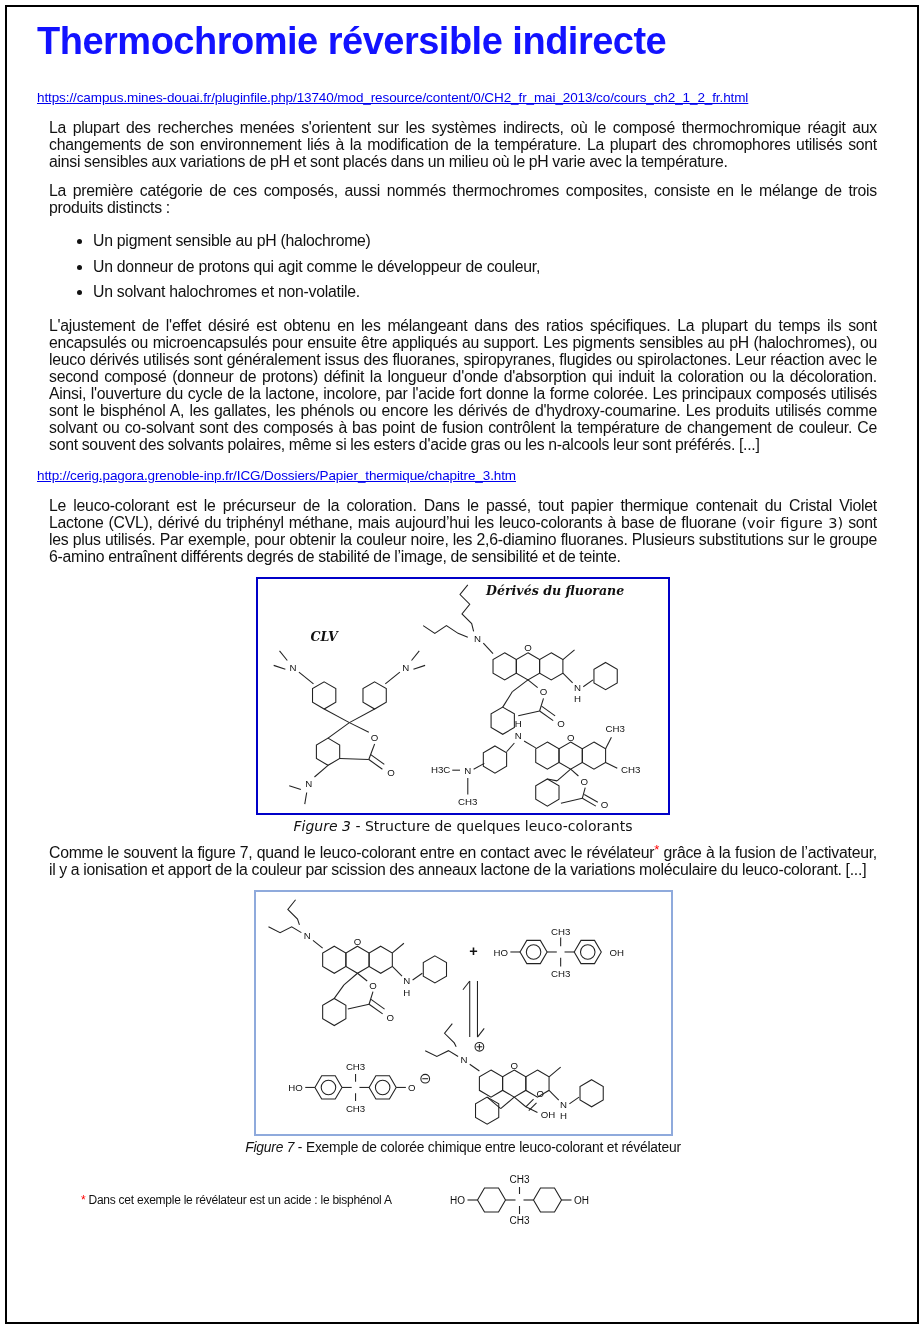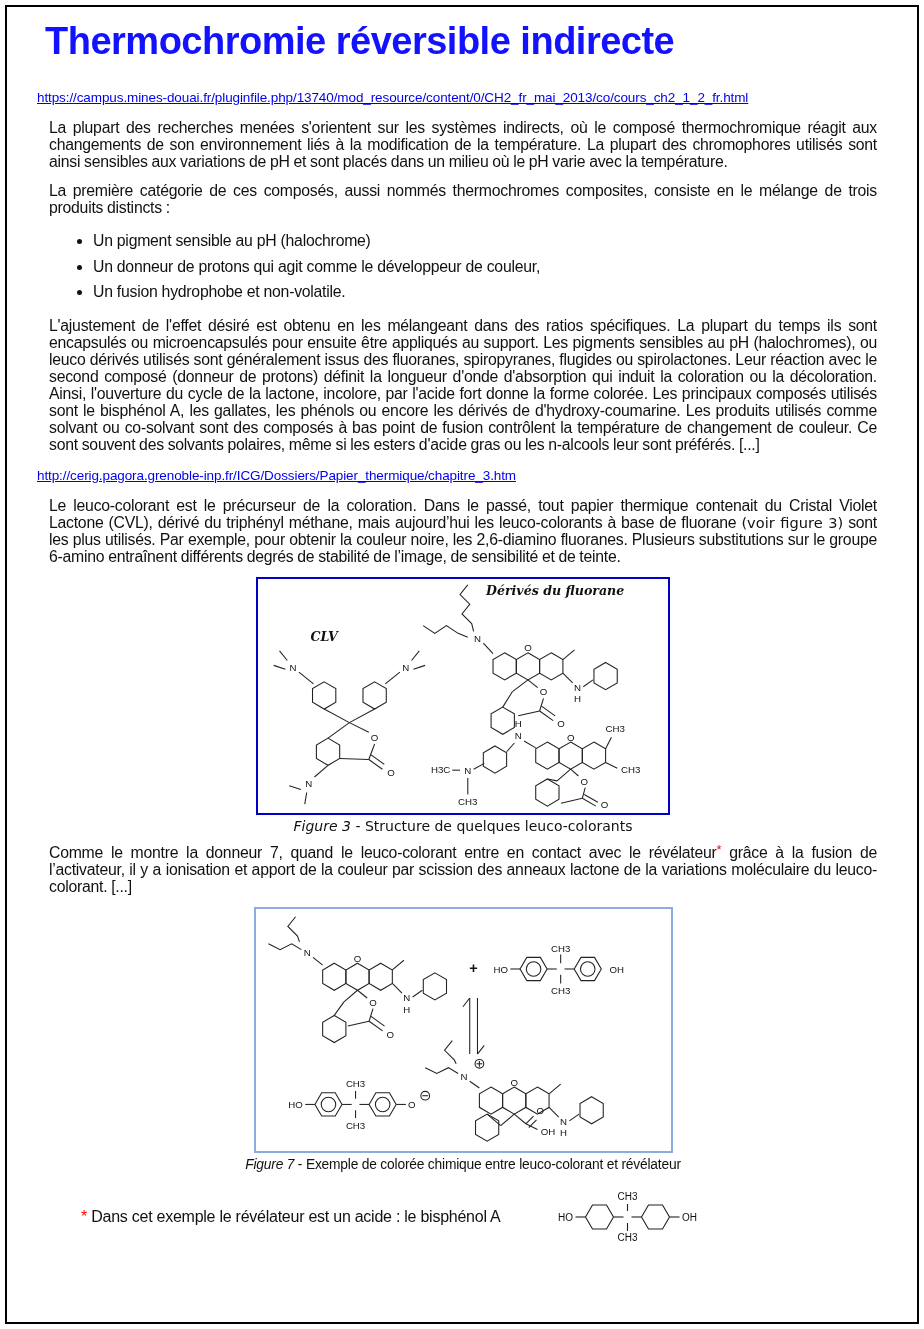--- a/index.html
+++ b/index.html
@@ -1,20 +1,20 @@
 <!DOCTYPE html>
 <html style="--title-blue: #1212ff; --link-blue: #0000ee; --accent-red: #ff0000; --fig3-border: #0000c8; --fig7-border: #8faadc; --page-border: #000000;"><head>
 <meta charset="utf-8">
 <style>
   html,body{margin:0;padding:0;background:#fff;}
   .page{position:relative;width:924px;height:1329px;background:#fff;overflow:hidden;
         font-family:"Liberation Sans",sans-serif;color:#111;}
   .frame{position:absolute;inset:5px;border:2px solid #000;overflow:hidden;}
   .content{padding:10px 28px 0 30px;}
-  h1.title{margin:2px 8px 10px;font-size:38px;line-height:44px;font-weight:bold;
+  h1.title{margin:2px 0 10px;font-size:38px;line-height:44px;font-weight:bold;
            color:var(--title-blue,#1212ff);letter-spacing:-0.5px;}
   a.doclink{display:inline-block;color:var(--link-blue,#0000ee);font-size:13.5px;
             text-decoration:underline;letter-spacing:-0.1px;}
   .link-row{line-height:19px;margin-top:24px;}
   .link-row.second{margin-top:4px;}
   h2.subhead{margin:3px 0 1px;font-size:16.5px;font-weight:bold;letter-spacing:-0.3px;}
   p.body{margin:12px;font-size:15.8px;line-height:17px;text-align:justify;
          letter-spacing:-0.25px;word-spacing:-0.3px;}
   ul.bullets{margin:0 0 0 56px;padding:0;}
   ul.bullets li{font-size:15.8px;line-height:25.5px;letter-spacing:-0.25px;}
@@ -23,21 +23,21 @@
   .star-sup{color:var(--accent-red,#ff0000);font-size:13px;vertical-align:4px;}
   .figbox{background:#fff;margin:2px auto 0;}
   .figbox.f3{width:410px;height:234px;border:2px solid var(--fig3-border,#0000c8);}
   .figbox.f7{width:415px;height:242px;border:2px solid var(--fig7-border,#8faadc);}
   .caption{text-align:center;margin:2px 0 0;line-height:19px;}
   .caption.c3{font-family:"DejaVu Sans",sans-serif;font-size:14px;}
   .caption.c7{font-size:13.8px;letter-spacing:-0.2px;}
   .caption .figlabel{font-style:italic;}
   .p5{margin-top:5px !important;}
   .footnote{display:flex;align-items:center;gap:26px;margin:14px 0 0 44px;}
-  .footnote .fn-text{font-size:16px;letter-spacing:-0.25px;}
+  .footnote .fn-text{font-size:12px;letter-spacing:-0.25px;}
   
   svg.chem{display:block;}
   svg.chem line, svg.chem polyline, svg.chem use, svg.chem circle{
       stroke:#222;stroke-width:1.1;fill:none;}
   svg.chem text{stroke:none;fill:#111;font-family:"Liberation Sans",sans-serif;
       font-size:10px;text-anchor:middle;}
   svg.chem text.sl{font-family:"DejaVu Serif",serif;font-style:italic;
       font-weight:bold;font-size:13px;}
   svg.chem text.plus{font-size:15px;font-weight:bold;}
 </style>
@@ -65,21 +65,21 @@
         <a href="#" class="doclink">https://campus.mines-douai.fr/pluginfile.php/13740/mod_resource/content/0/CH2_fr_mai_2013/co/cours_ch2_1_2_fr.html</a>
       </div>
 
 
       <p class="body">La plupart des recherches menées s'orientent sur les systèmes indirects, où le composé thermochromique réagit aux changements de son environnement liés à la modification de la température. La plupart des chromophores utilisés sont ainsi sensibles aux variations de pH et sont placés dans un milieu où le pH varie avec la température.</p>
       <p class="body">La première catégorie de ces composés, aussi nommés thermochromes composites, consiste en le mélange de trois produits distincts :</p>
 
       <ul class="bullets">
         <li>Un pigment sensible au pH (halochrome)</li>
         <li>Un donneur de protons qui agit comme le développeur de couleur,</li>
-        <li>Un fusion hydrophobe et non-volatile.</li>
+        <li>Un solvant halochromes et non-volatile.</li>
       </ul>
 
       <p class="body">L'ajustement de l'effet désiré est obtenu en les mélangeant dans des ratios spécifiques. La plupart du temps ils sont encapsulés ou microencapsulés pour ensuite être appliqués au support. Les pigments sensibles au pH (halochromes), ou leuco dérivés utilisés sont généralement issus des fluoranes, spiropyranes, flugides ou spirolactones. Leur réaction avec le second composé (donneur de protons) définit la longueur d'onde d'absorption qui induit la coloration ou la décoloration. Ainsi, l'ouverture du cycle de la lactone, incolore, par l'acide fort donne la forme colorée. Les principaux composés utilisés sont le bisphénol A, les gallates, les phénols ou encore les dérivés de d'hydroxy-coumarine. Les produits utilisés comme solvant ou co-solvant sont des composés à bas point de fusion contrôlent la température de changement de couleur. Ce sont souvent des solvants polaires, même si les esters d'acide gras ou les n-alcools leur sont préférés. [...]</p>
 
       <div class="link-row second">
         <a href="#" class="doclink">http://cerig.pagora.grenoble-inp.fr/ICG/Dossiers/Papier_thermique/chapitre_3.htm</a>
       </div>
 
       <p class="body"><span>Le leuco-colorant est le précurseur de la coloration. Dans le passé, tout papier thermique contenait du Cristal Violet Lactone (CVL), dérivé du triphényl méthane, mais aujourd’hui les leuco-colorants à base de fluorane </span><span class="wide">(voir figure 3)</span><span> sont les plus utilisés. Par exemple, pour obtenir la couleur noire, les 2,6-diamino fluoranes. Plusieurs substitutions sur le groupe 6-amino entraînent différents degrés de stabilité de l’image, de sensibilité et de teinte.</span></p>
 
@@ -166,21 +166,21 @@
           <line x1="328" y1="226" x2="306" y2="231"></line>
           <line x1="328" y1="226" x2="342" y2="234"></line>
             <line x1="330" y1="222" x2="344" y2="230"></line>
           <text x="351" y="236">O</text>
           <use href="#hx" x="292" y="220"></use>
           <line x1="302" y1="208" x2="292" y2="206"></line>
         </svg>
       </div>
       <p class="caption c3"><span class="figlabel">Figure 3</span><span> - Structure de quelques leuco-colorants</span></p>
 
-      <p class="body p5"><span>Comme le montre la donneur 7, quand le leuco-colorant entre en contact avec le révélateur</span><span class="star-sup">*</span><span> grâce à la fusion de l’activateur, il y a ionisation et apport de la couleur par scission des anneaux lactone de la variations moléculaire du leuco-colorant. [...]</span></p>
+      <p class="body p5"><span>Comme le souvent la figure 7, quand le leuco-colorant entre en contact avec le révélateur</span><span class="star-sup">*</span><span> grâce à la fusion de l’activateur, il y a ionisation et apport de la couleur par scission des anneaux lactone de la variations moléculaire du leuco-colorant. [...]</span></p>
 
       <div class="figbox f7">
         <svg class="chem" width="411" height="238" viewBox="0 0 411 246">
 
           <polyline points="34,8 26,18 36,28 38,34"></polyline>
           <polyline points="6,36 18,42 30,36 40,42"></polyline>
           <text x="46" y="49">N</text>
           <line x1="52" y1="50" x2="62" y2="58"></line>
           <use href="#hx" x="74" y="70"></use>
             <use href="#hx" x="98" y="70"></use>

